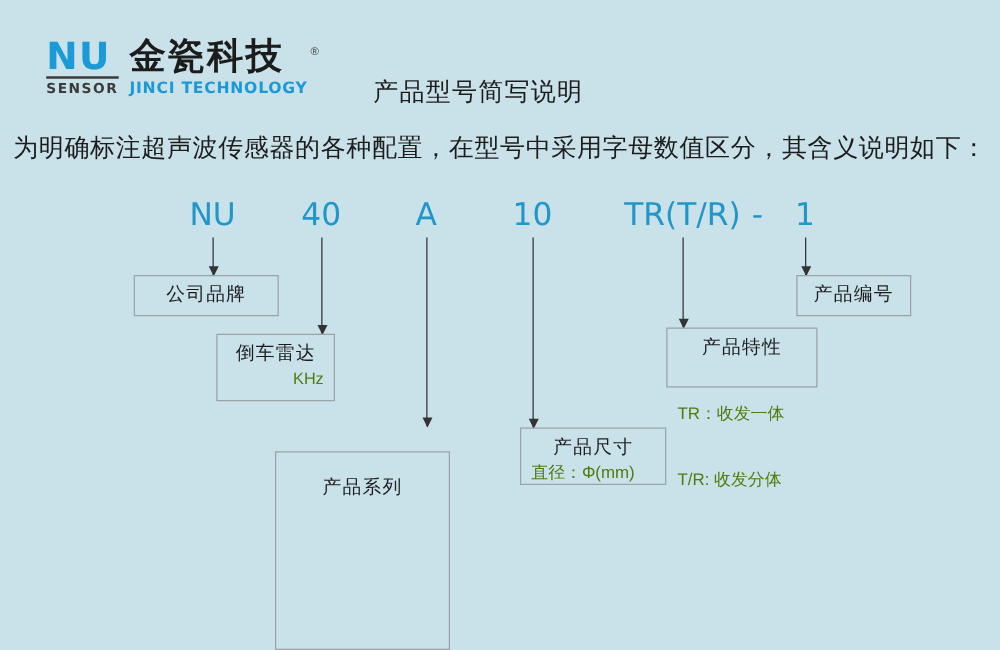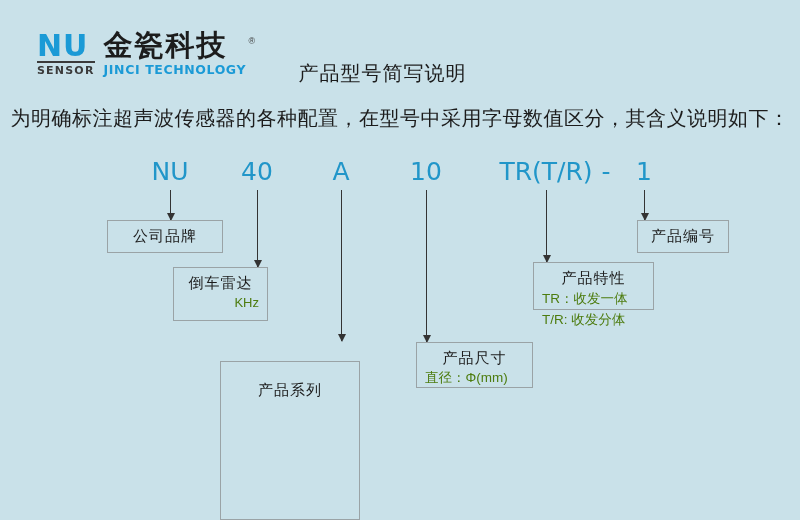--- a/index.html
+++ b/index.html
@@ -158,21 +158,21 @@
 
   #box-brand   { left: 87px;  top: 220px; width: 116px;  height: 33px; margin-left: 20px; }
   #box-freq    { left: 173px; top: 267px; width: 95px;  height: 54px; }
   #box-series  { left: 220px; top: 361px; width: 140px; height: 159px; padding-top: 17px; }
   #box-size    { left: 416px; top: 342px; width: 117px; height: 46px; }
   #box-feature { left: 533px; top: 262px; width: 121px; height: 48px; }
   #box-serial  { left: 637px; top: 220px; width: 92px;  height: 33px; }
 
   #box-series .box-line { font-size: 13.5px; line-height: 22.5px; padding-left: 13px; }
   #box-series .box-title { margin-bottom: 1px; }
-  #box-feature .box-line { font-size: 13.5px; line-height: 21px; }
+  #box-feature .box-line { font-size: 13.5px; line-height: 21px; margin-top: 32px; }
   #box-size .box-line { font-size: 13.5px; }
 </style>
 </head>
 <body>
 
 <div id="root">
 
   <div class="logo">
     <div class="logo-left">
       <div class="logo-nu">NU</div>

